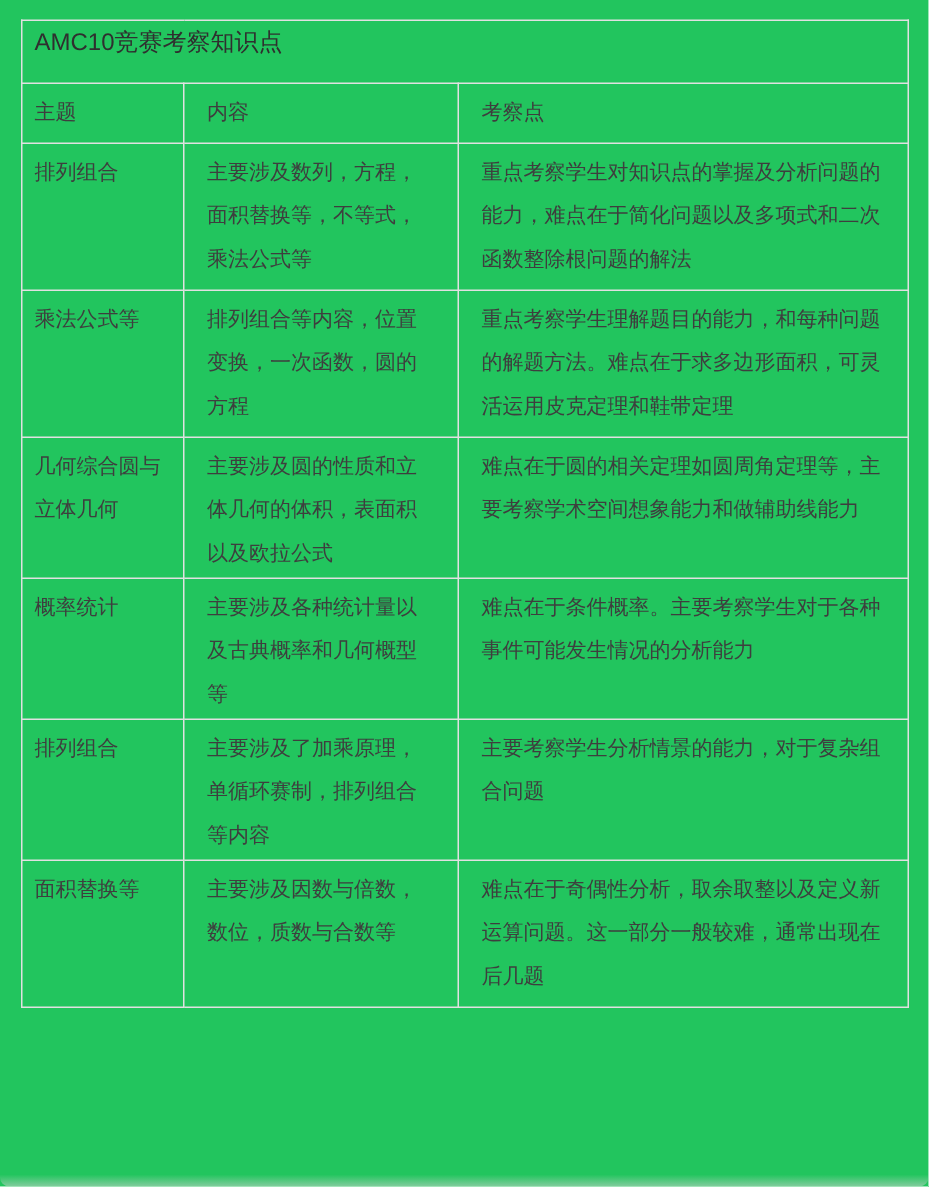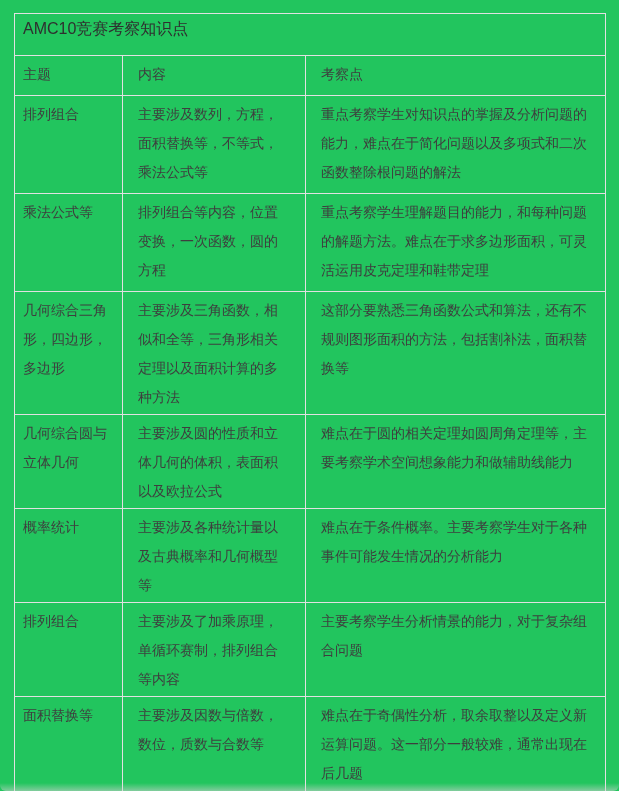--- a/index.html
+++ b/index.html
@@ -82,25 +82,20 @@
         <td class="c-topic">排列组合</td>
         <td class="c-content">主要涉及数列，方程，面积替换等，不等式，乘法公式等</td>
         <td class="c-points">重点考察学生对知识点的掌握及分析问题的能力，难点在于简化问题以及多项式和二次函数整除根问题的解法</td>
       </tr>
       <tr>
         <td class="c-topic">乘法公式等</td>
         <td class="c-content">排列组合等内容，位置变换，一次函数，圆的方程</td>
         <td class="c-points">重点考察学生理解题目的能力，和每种问题的解题方法。难点在于求多边形面积，可灵活运用皮克定理和鞋带定理</td>
       </tr>
       <tr>
-        <td class="c-topic">几何综合三角形，四边形，多边形</td>
-        <td class="c-content">主要涉及三角函数，相似和全等，三角形相关定理以及面积计算的多种方法</td>
-        <td class="c-points">这部分要熟悉三角函数公式和算法，还有不规则图形面积的方法，包括割补法，面积替换等</td>
-      </tr>
-      <tr>
         <td class="c-topic">几何综合圆与立体几何</td>
         <td class="c-content">主要涉及圆的性质和立体几何的体积，表面积以及欧拉公式</td>
         <td class="c-points">难点在于圆的相关定理如圆周角定理等，主要考察学术空间想象能力和做辅助线能力</td>
       </tr>
       <tr>
         <td class="c-topic">概率统计</td>
         <td class="c-content">主要涉及各种统计量以及古典概率和几何概型等</td>
         <td class="c-points">难点在于条件概率。主要考察学生对于各种事件可能发生情况的分析能力</td>
       </tr>
       <tr>

